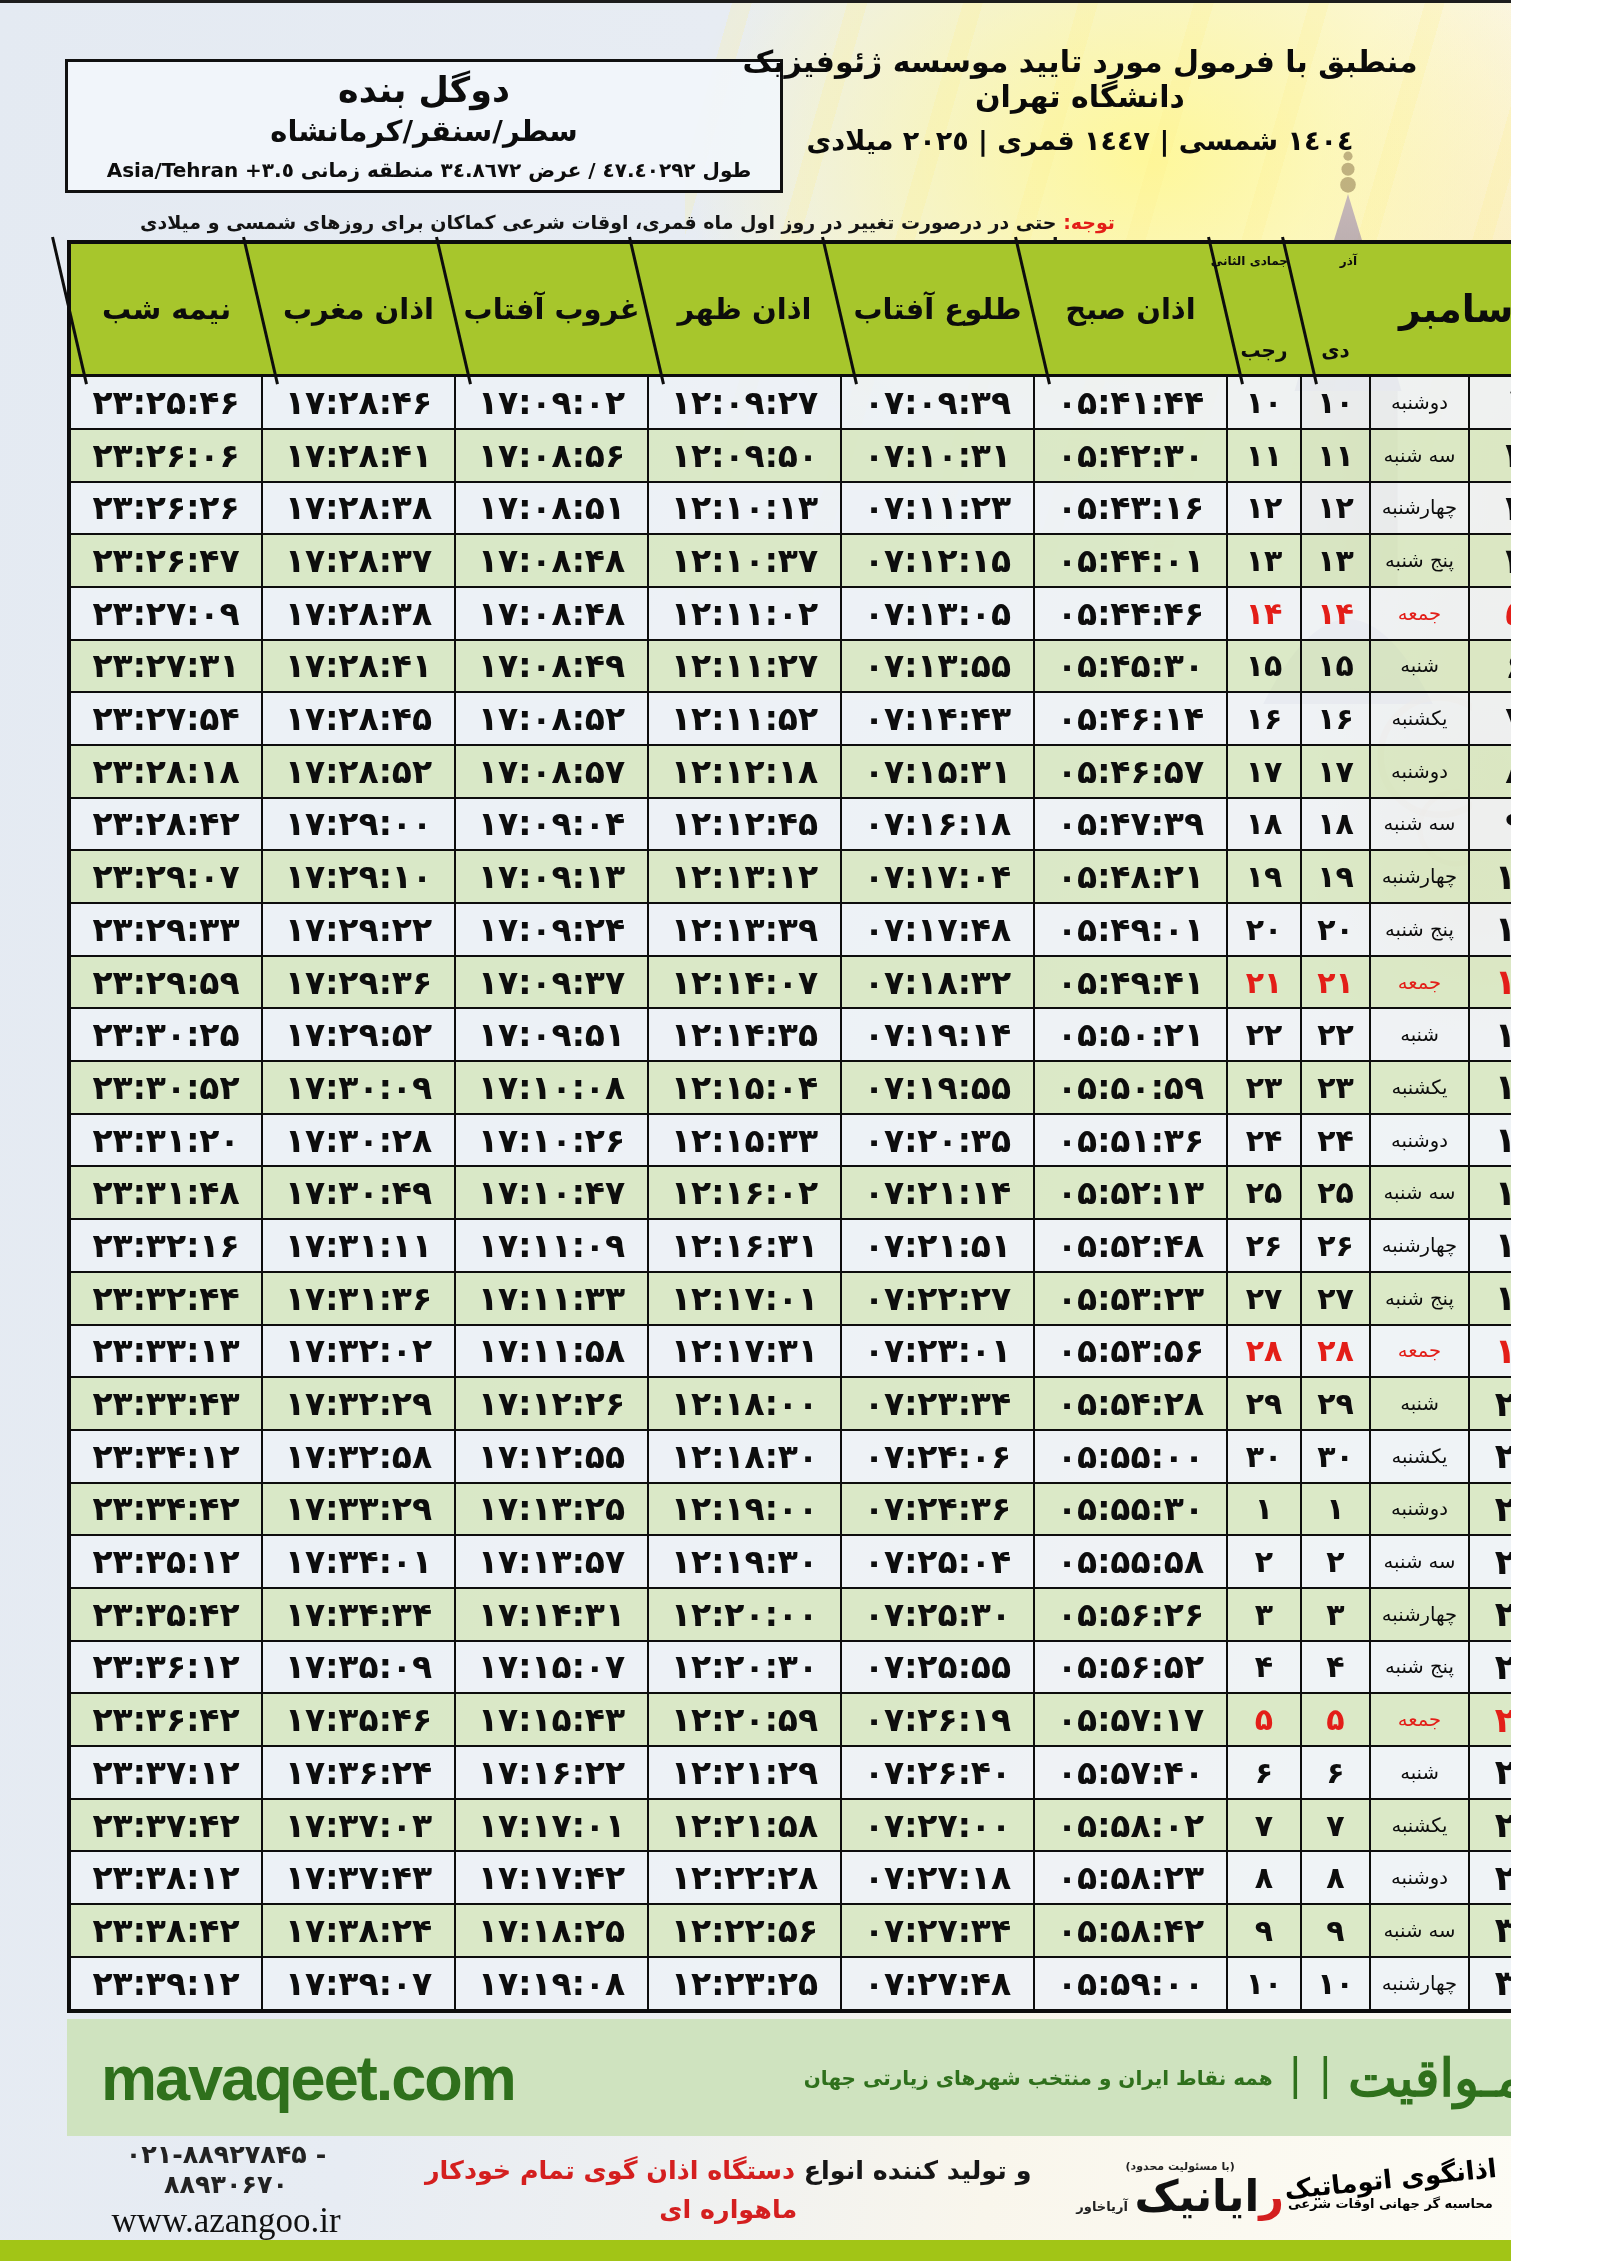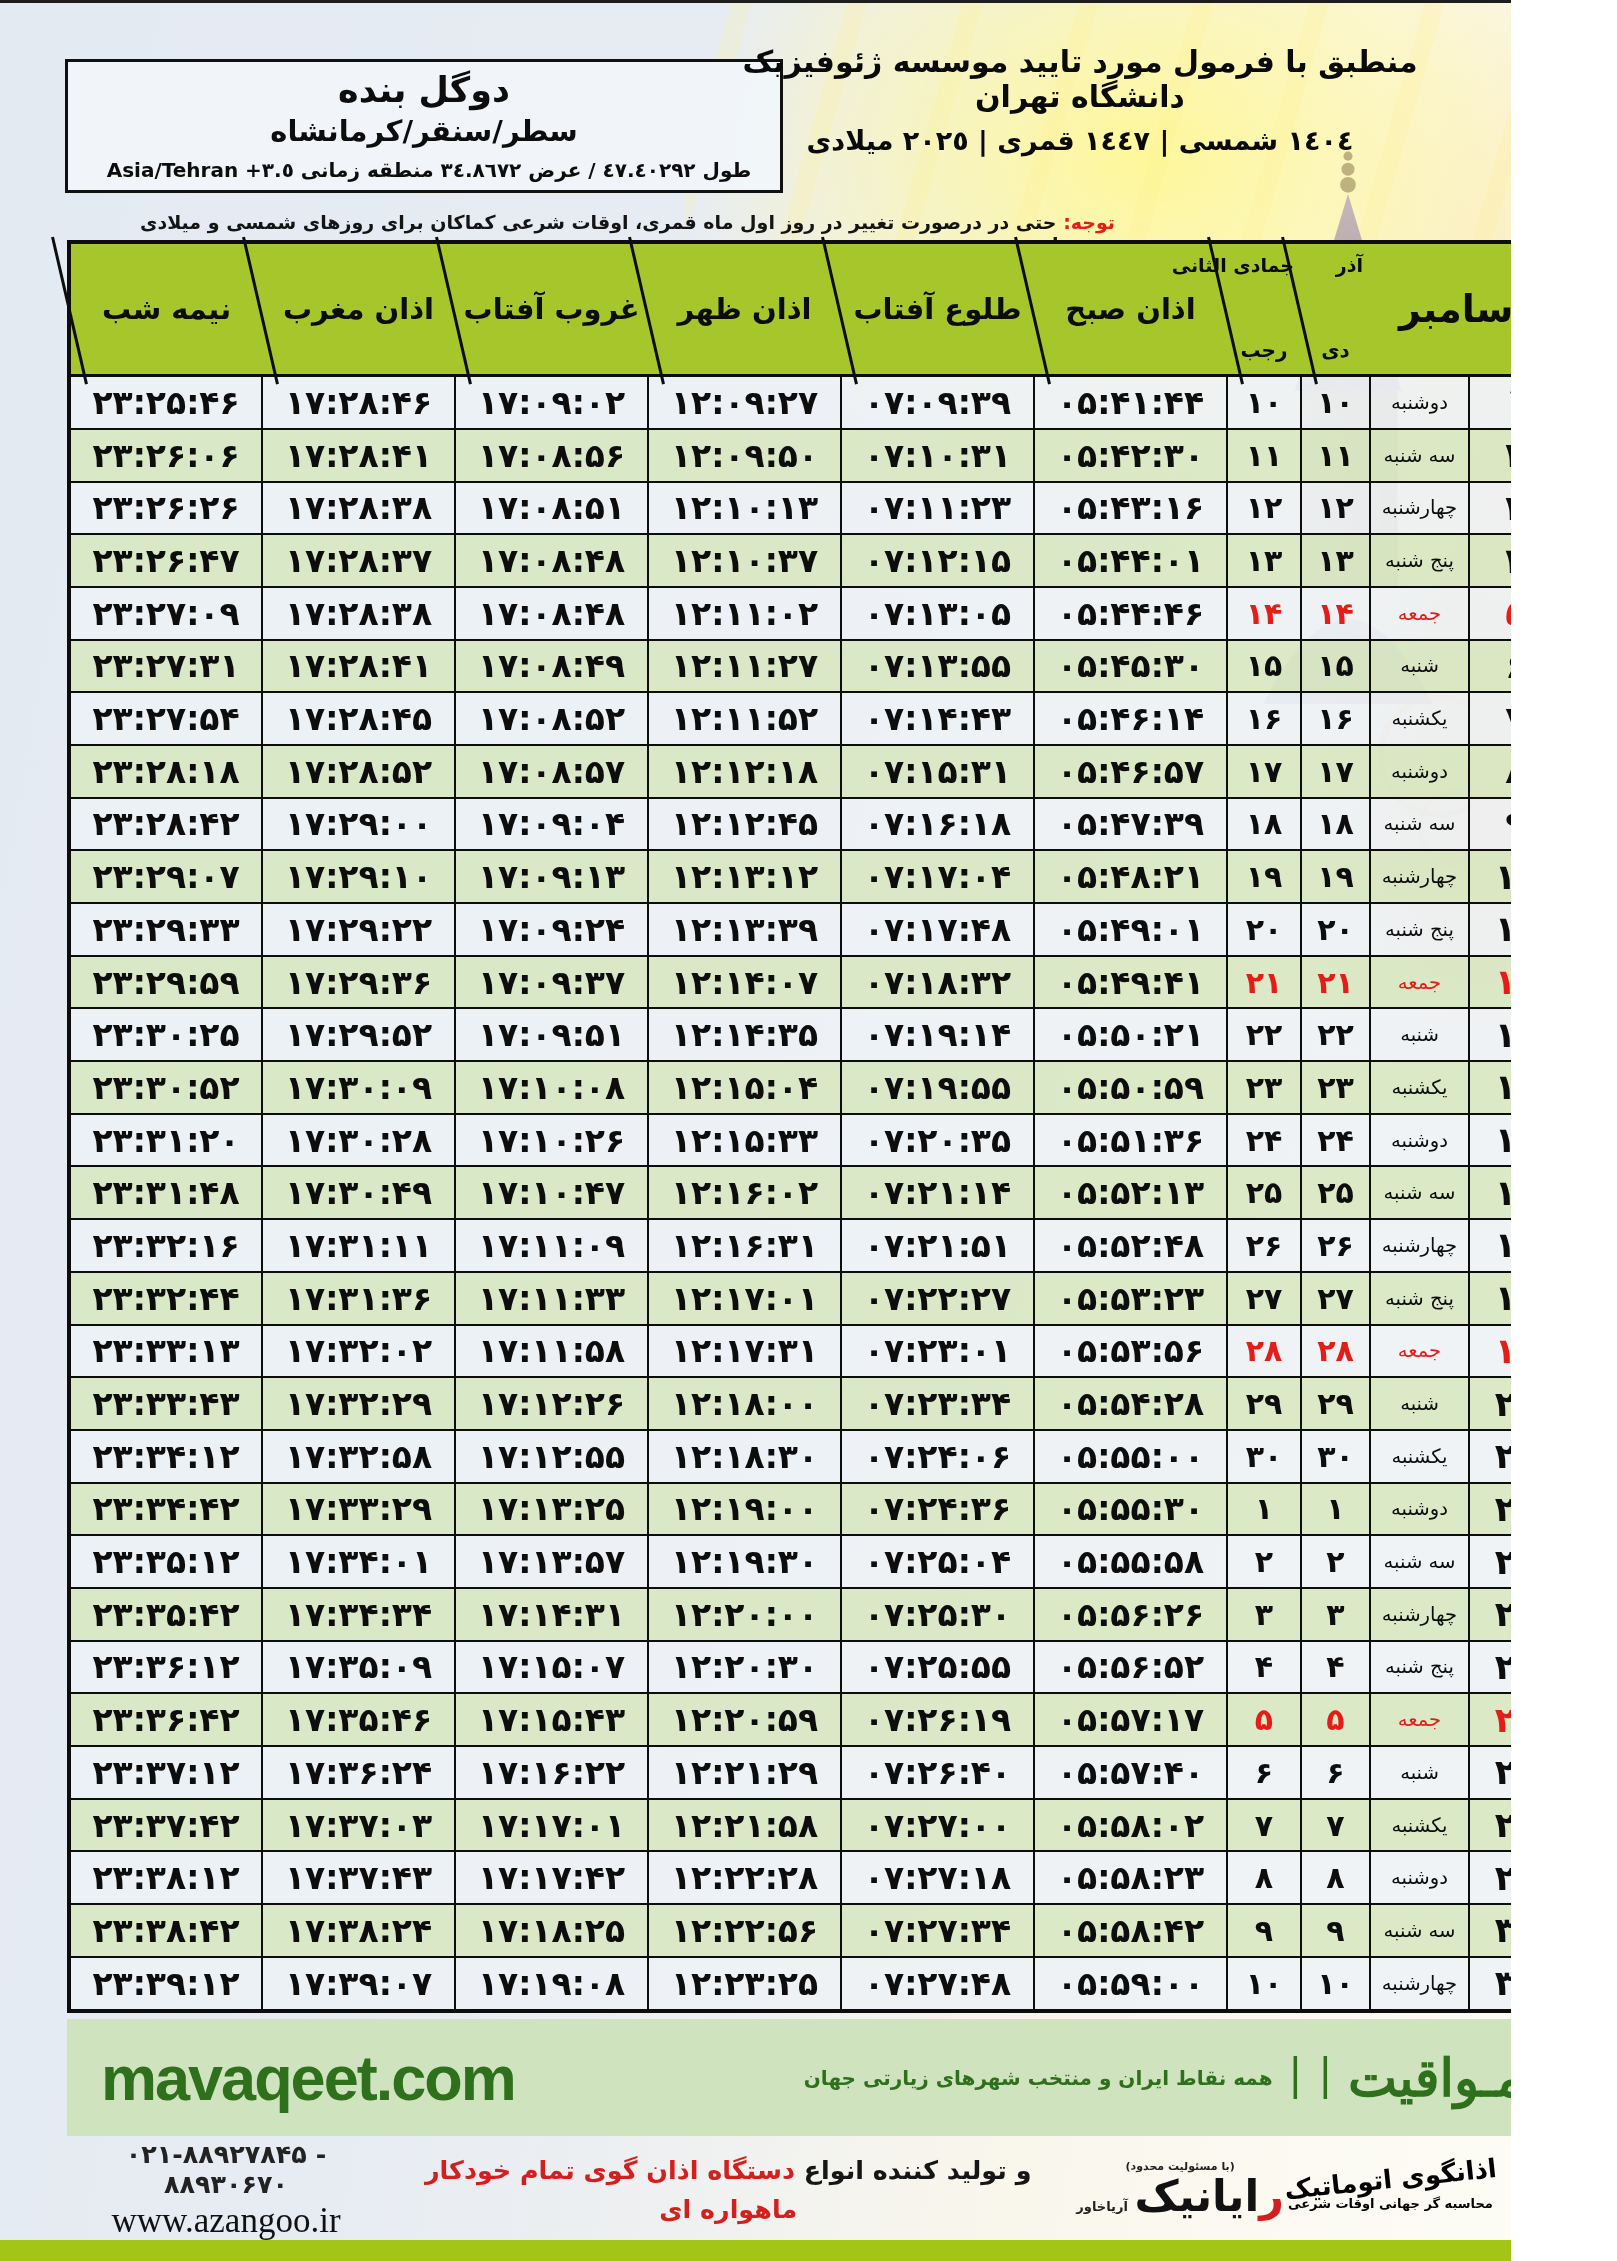--- a/index.html
+++ b/index.html
@@ -41,21 +41,21 @@
 
   
   table.prayer{position:absolute;left:67px;top:240px;width:1499px;height:1773px;direction:rtl;
     border-collapse:collapse;table-layout:fixed;background:transparent;}
   table.prayer,table.prayer td{border:2.6px solid #0d0d0d;}
   table.prayer{border-width:4.6px;}
   table.prayer th{border-top:0;border-bottom:3.3px solid #0d0d0d;border-left:0;border-right:0;}
   th{background:#a7c62c;position:relative;overflow:visible;color:#0c0c0c;vertical-align:middle;height:130px;padding:0;}
   .th-month{font-size:38px;font-weight:bold;}
   .th-time{font-size:29px;font-weight:bold;white-space:nowrap;}
-  .th-split .tl{position:absolute;top:10.4px;right:7px;font-size:19px;font-weight:bold;white-space:nowrap;z-index:3;}
+  .th-split .tl{position:absolute;top:10.4px;right:13px;font-size:12px;font-weight:bold;white-space:nowrap;z-index:3;}
   .th-split .bl{position:absolute;bottom:11.7px;left:50%;transform:translateX(-50%);font-size:20px;font-weight:bold;z-index:3;}
   .slant{position:absolute;left:-2.6px;top:-9px;width:3.3px;height:151px;background:#0d0d0d;
     transform:rotate(-13deg);transform-origin:center;z-index:2;}
   td{text-align:center;vertical-align:middle;padding:0;color:#0d0d0d;}
   tr.r-odd td{background:rgba(237,241,246,0.88);}
   tr.r-even td{background:rgba(216,231,195,0.92);}
   .c-day{font-size:35px;font-weight:bold;}
   .c-week{font-size:19.6px;}
   .c-num{font-size:30px;font-weight:bold;}
   .c-time{font-size:33px;font-weight:bold;direction:ltr;letter-spacing:0.7px;}

